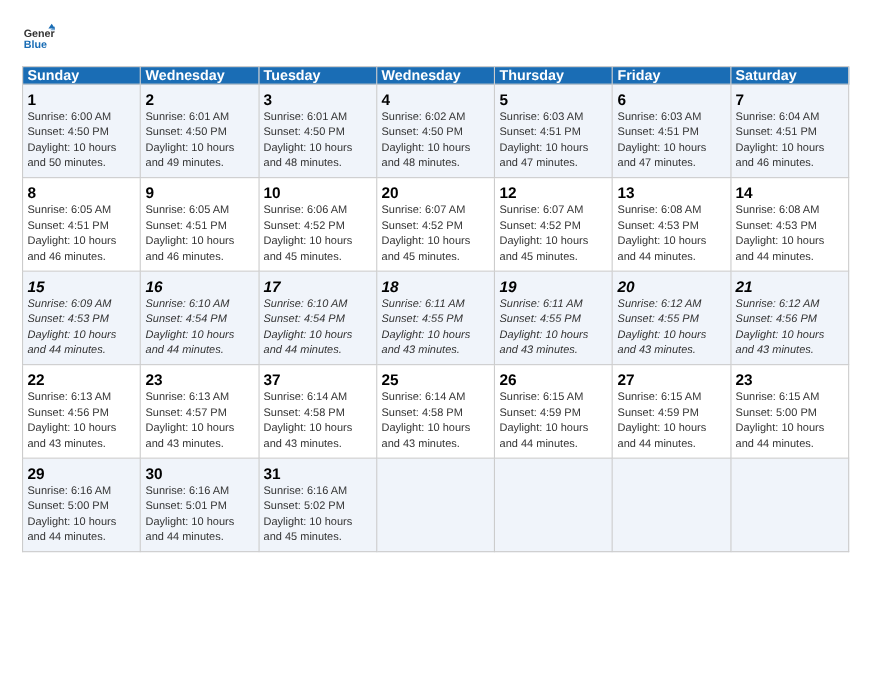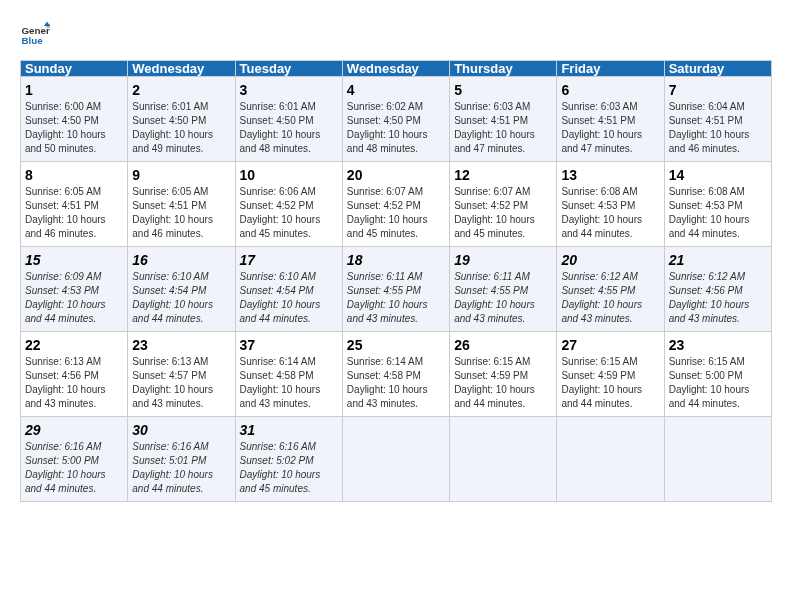--- a/index.html
+++ b/index.html
@@ -339,21 +339,21 @@
         </td>
         <td>
           <span class="day-num">23</span>
     <div class="day-info">
       Sunrise: 6:15 AM<br>
       Sunset: 5:00 PM<br>
       Daylight: 10 hours and 44 minutes.
     </div>
         </td>
       </tr>
-      <tr style="background-color: rgb(240, 244, 250); font-style: italic;">
+      <tr style="background-color: rgb(240, 244, 250);">
         <td>
           <span class="day-num">29</span>
     <div class="day-info">
       Sunrise: 6:16 AM<br>
       Sunset: 5:00 PM<br>
       Daylight: 10 hours and 44 minutes.
     </div>
         </td>
         <td>
           <span class="day-num">30</span>

